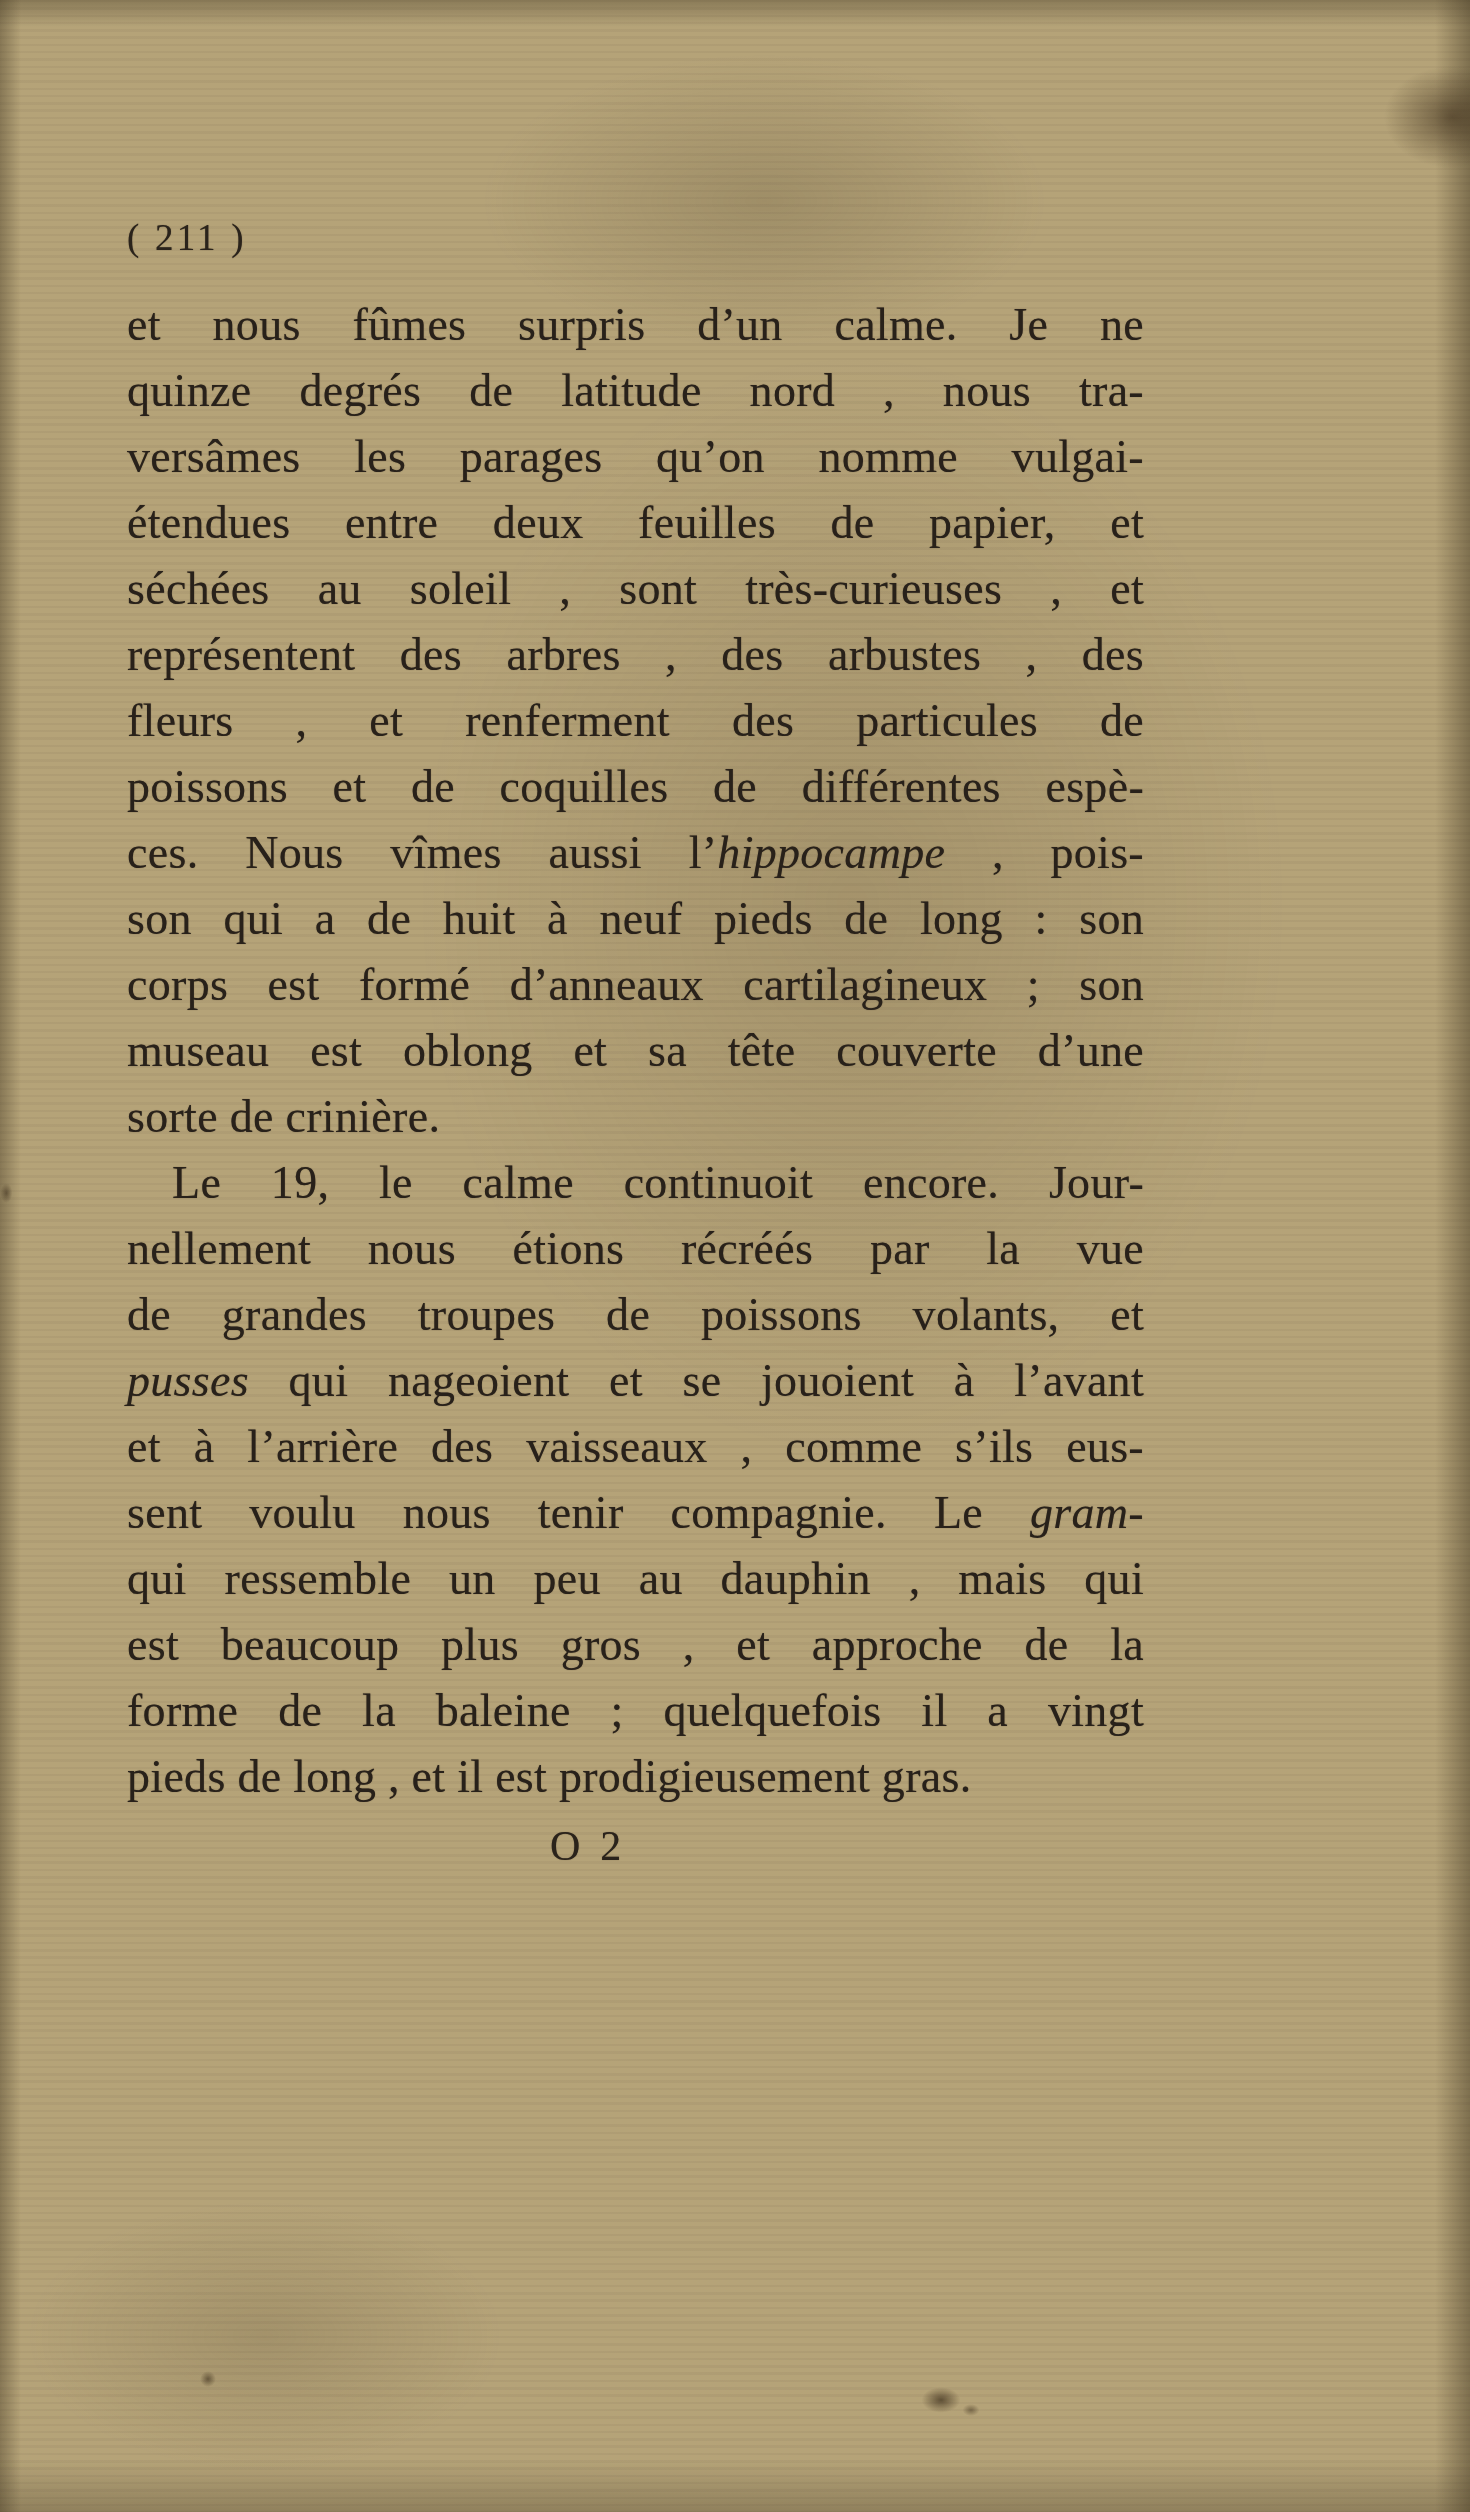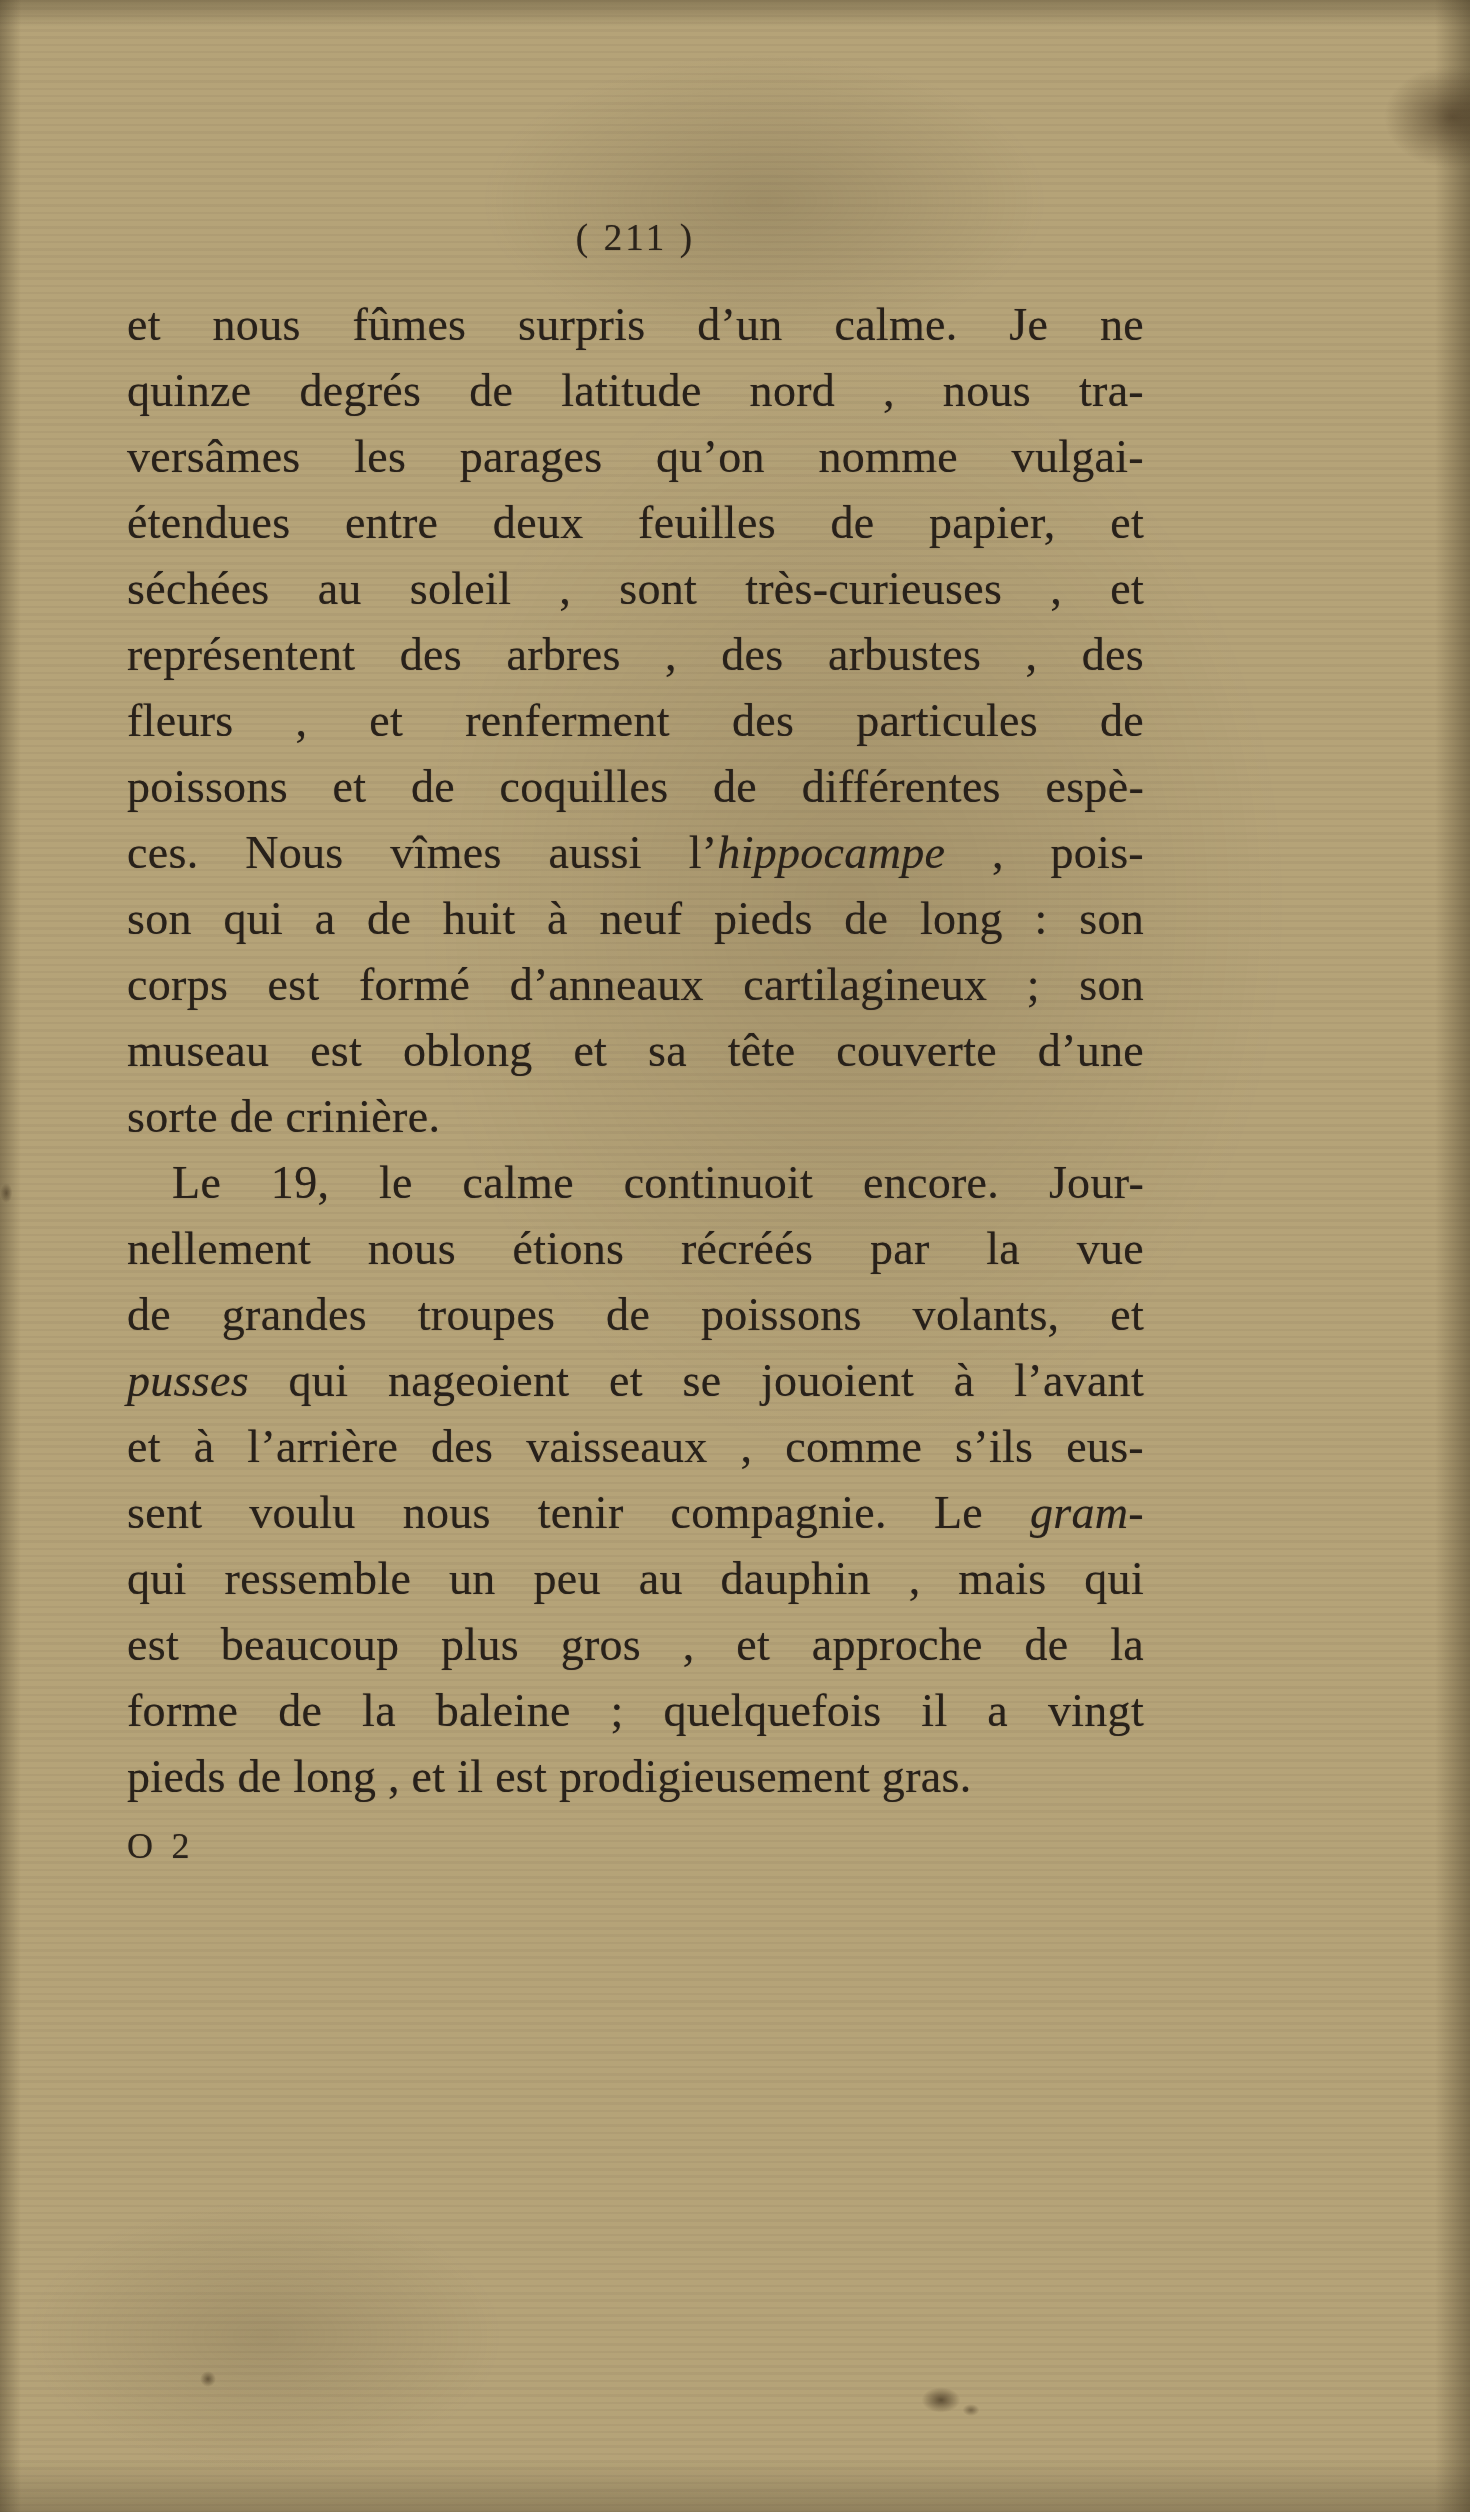--- a/index.html
+++ b/index.html
@@ -33,21 +33,20 @@
       radial-gradient(ellipse 120% 115% at 50% 48%, rgba(0,0,0,0) 62%, rgba(45,36,18,0.18) 100%),
       
       repeating-linear-gradient(180deg, rgba(92,78,52,0.07) 0px, rgba(92,78,52,0.07) 2.4px, rgba(0,0,0,0) 2.4px, rgba(0,0,0,0) 7.3px);
   }
 
   .page-header {
     position: absolute;
     top: 216px;
     left: 127px;
     width: 1017px;
-    text-align: center;
     font-size: 37px;
     letter-spacing: 3.2px;
     color: #2a231b;
     text-shadow: 0 0 1px rgba(45,35,25,0.55);
   }
 
   .text-block {
     position: absolute;
     top: 292px;
     left: 127px;
@@ -65,22 +64,22 @@
     white-space: normal;
   }
   .line.last { text-align-last: left; }
   .line.indent { text-indent: 45px; }
   .it { font-style: italic; }
 
   .signature {
     width: 100%;
     box-sizing: border-box;
     padding-right: 95px;
-    text-align: left;
-    font-size: 36px;
+    text-align: center;
+    font-size: 42px;
     letter-spacing: 4.8px;
     margin-top: 3.2px;
     color: #2a231b;
   }
 </style>
 </head>
 <body>
 
 <div class="page-header">( 211 )</div>
 

